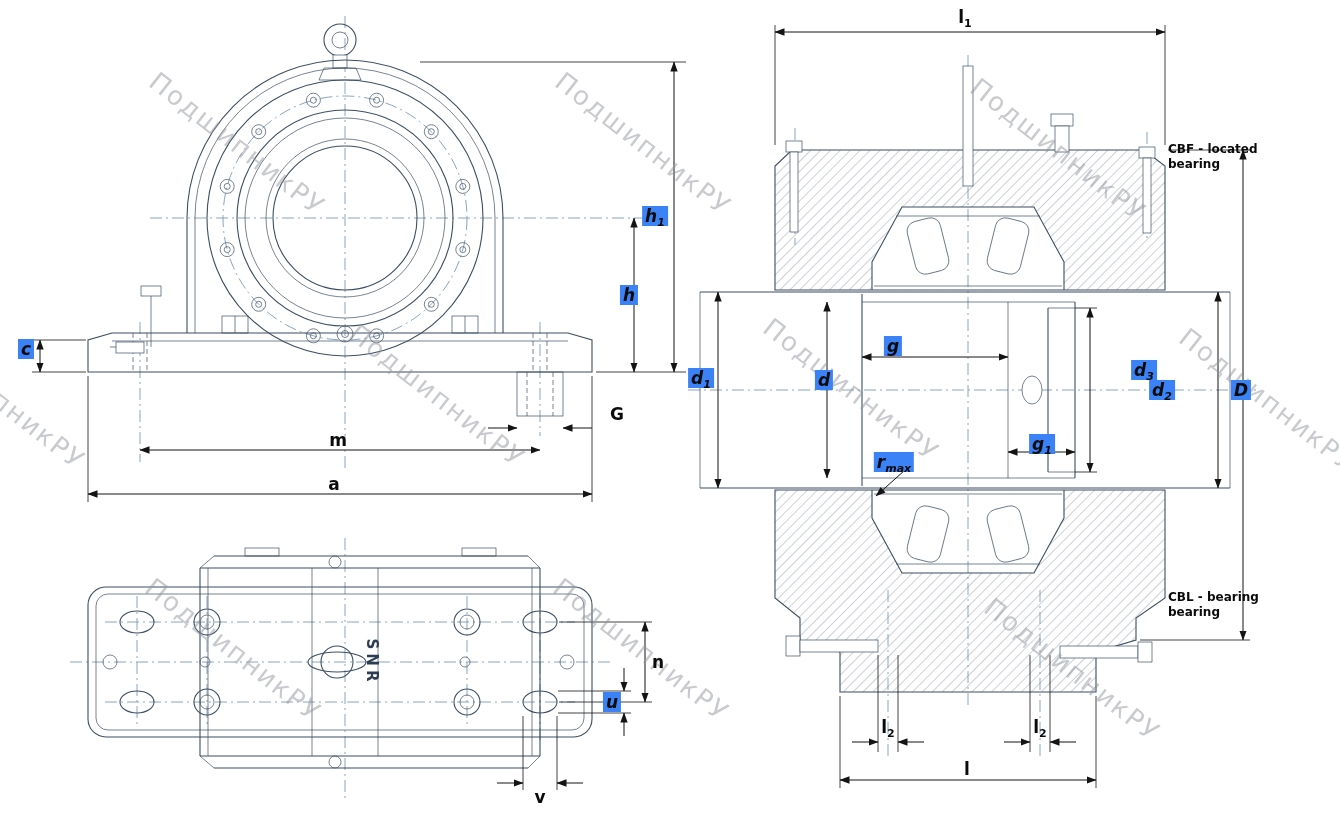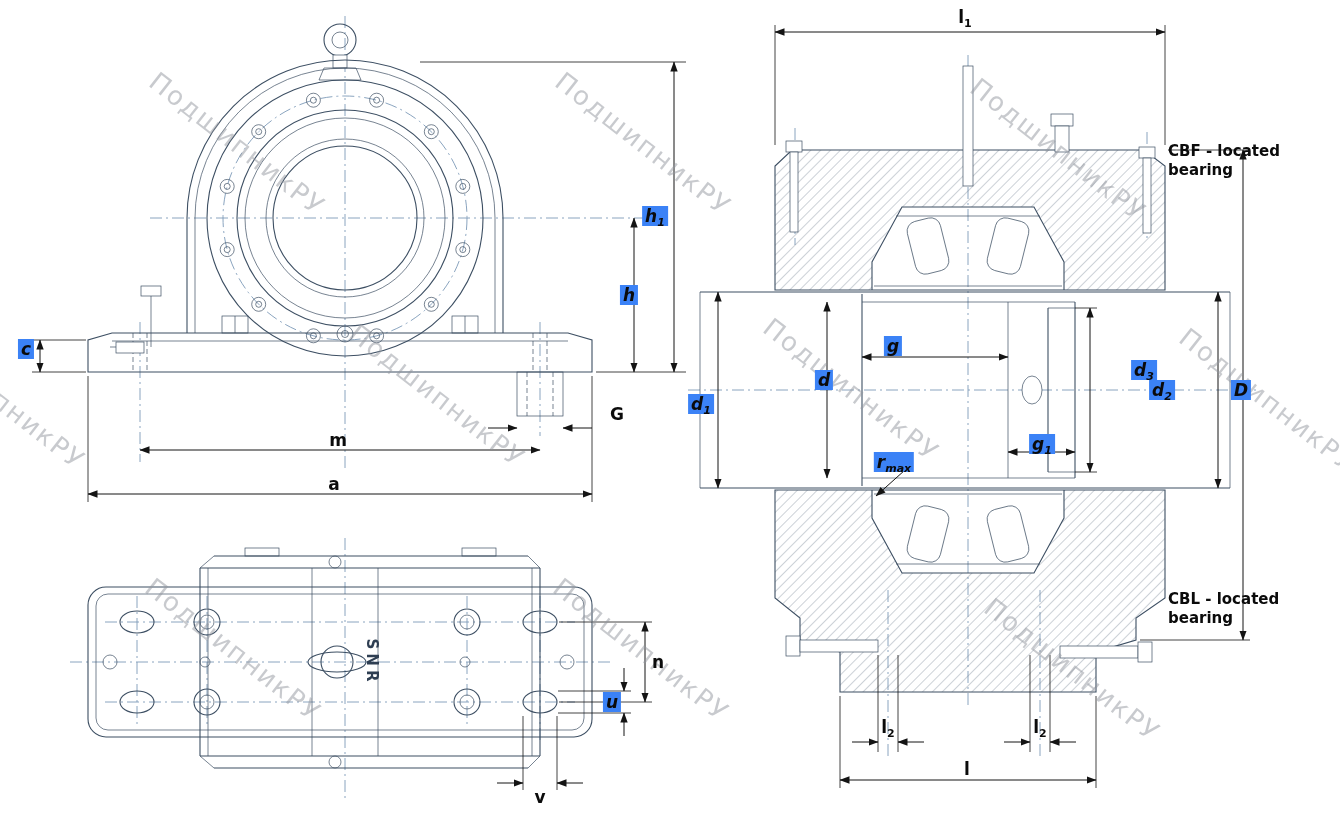--- a/index.html
+++ b/index.html
@@ -11,21 +11,21 @@
   .wht{fill:#fff;}
   .cl{stroke:#7d9ab8;stroke-width:0.9;fill:none;stroke-dasharray:12 4 2 4;}
   .hid{stroke-dasharray:5 3;}
   .dim{stroke:#141414;stroke-width:1;fill:none;}
   .ext{stroke:#141414;stroke-width:0.8;fill:none;}
   .hatchfill{fill:url(#hatch);stroke:#3d4f63;stroke-width:1.1;fill-rule:evenodd;}
   .lbl{position:absolute;font-weight:bold;font-size:17px;color:#0b0b0b;
        transform:translate(-50%,-50%);white-space:nowrap;z-index:5;}
   .lbl sub{font-size:11px;line-height:0;}
   .onln{background:#3b82f6;padding:0 3px;font-style:italic;}
-  .note{position:absolute;font-weight:bold;font-size:15px;color:#0b0b0b;line-height:1.25;z-index:5;}
+  .note{position:absolute;font-weight:bold;font-size:12px;color:#0b0b0b;line-height:1.25;z-index:5;}
   .brand{position:absolute;font-weight:bold;font-size:15px;letter-spacing:4px;color:#2e3e52;
          transform:translate(-50%,-50%) rotate(90deg);z-index:5;}
   .wm{position:absolute;font-size:26px;letter-spacing:2px;color:rgba(145,150,158,0.5);
       transform:rotate(38deg);transform-origin:0 0;white-space:nowrap;z-index:4;pointer-events:none;}
 </style>
 </head>
 <body>
 
 <div id="page">
 
@@ -347,28 +347,28 @@
   <div class="lbl" style="left:617px;top:414px">G</div>
   <div class="lbl" style="left:338px;top:440px">m</div>
   <div class="lbl" style="left:334px;top:484px">a</div>
 
   <div class="lbl" style="left:658px;top:662px">n</div>
   <div class="lbl onln" style="left:612px;top:702px">u</div>
   <div class="lbl" style="left:540px;top:797px">v</div>
   <div class="brand" style="left:372px;top:662px">SNR</div>
 
   <div class="lbl" style="left:965px;top:17px"><span>l</span><sub>1</sub></div>
-  <div class="lbl onln" style="left:701px;top:404px"><span>d</span><sub>1</sub></div>
+  <div class="lbl onln" style="left:701px;top:378px"><span>d</span><sub>1</sub></div>
   <div class="lbl onln" style="left:824px;top:380px">d</div>
   <div class="lbl onln" style="left:893px;top:346px">g</div>
   <div class="lbl onln" style="left:1042px;top:444px"><span>g</span><sub>1</sub></div>
   <div class="lbl onln" style="left:1144px;top:370px"><span>d</span><sub>3</sub></div>
   <div class="lbl onln" style="left:1162px;top:390px"><span>d</span><sub>2</sub></div>
   <div class="lbl onln" style="left:1241px;top:390px">D</div>
   <div class="lbl onln" style="left:894px;top:462px"><span>r</span><sub>max</sub></div>
   <div class="lbl" style="left:888px;top:727px"><span>l</span><sub>2</sub></div>
   <div class="lbl" style="left:1040px;top:727px"><span>l</span><sub>2</sub></div>
   <div class="lbl" style="left:967px;top:769px">l</div>
 
   <div class="note" style="left:1168px;top:142px"><span>CBF - located</span><br><span>bearing</span></div>
-  <div class="note" style="left:1168px;top:590px"><span>CBL - located</span><br><span>bearing</span></div>
+  <div class="note" style="left:1168px;top:590px"><span>CBL - bearing</span><br><span>bearing</span></div>
 
 </div>
 
 </body></html>

